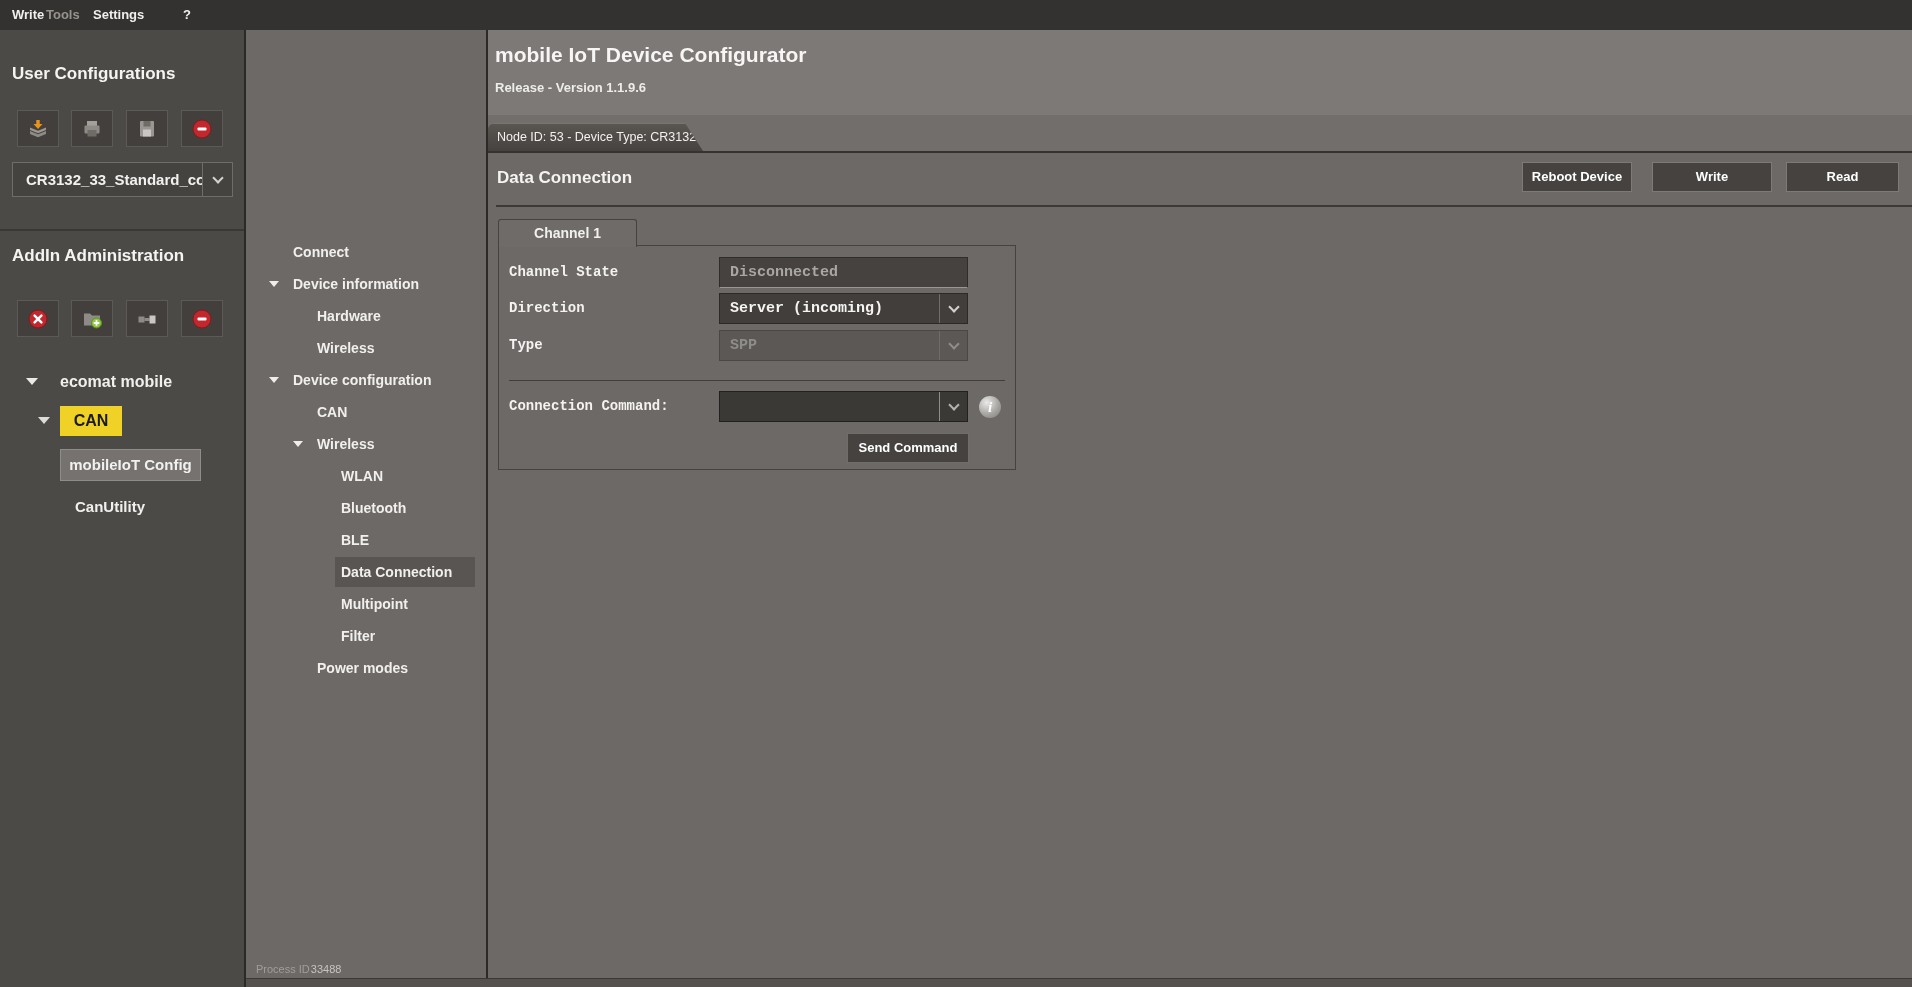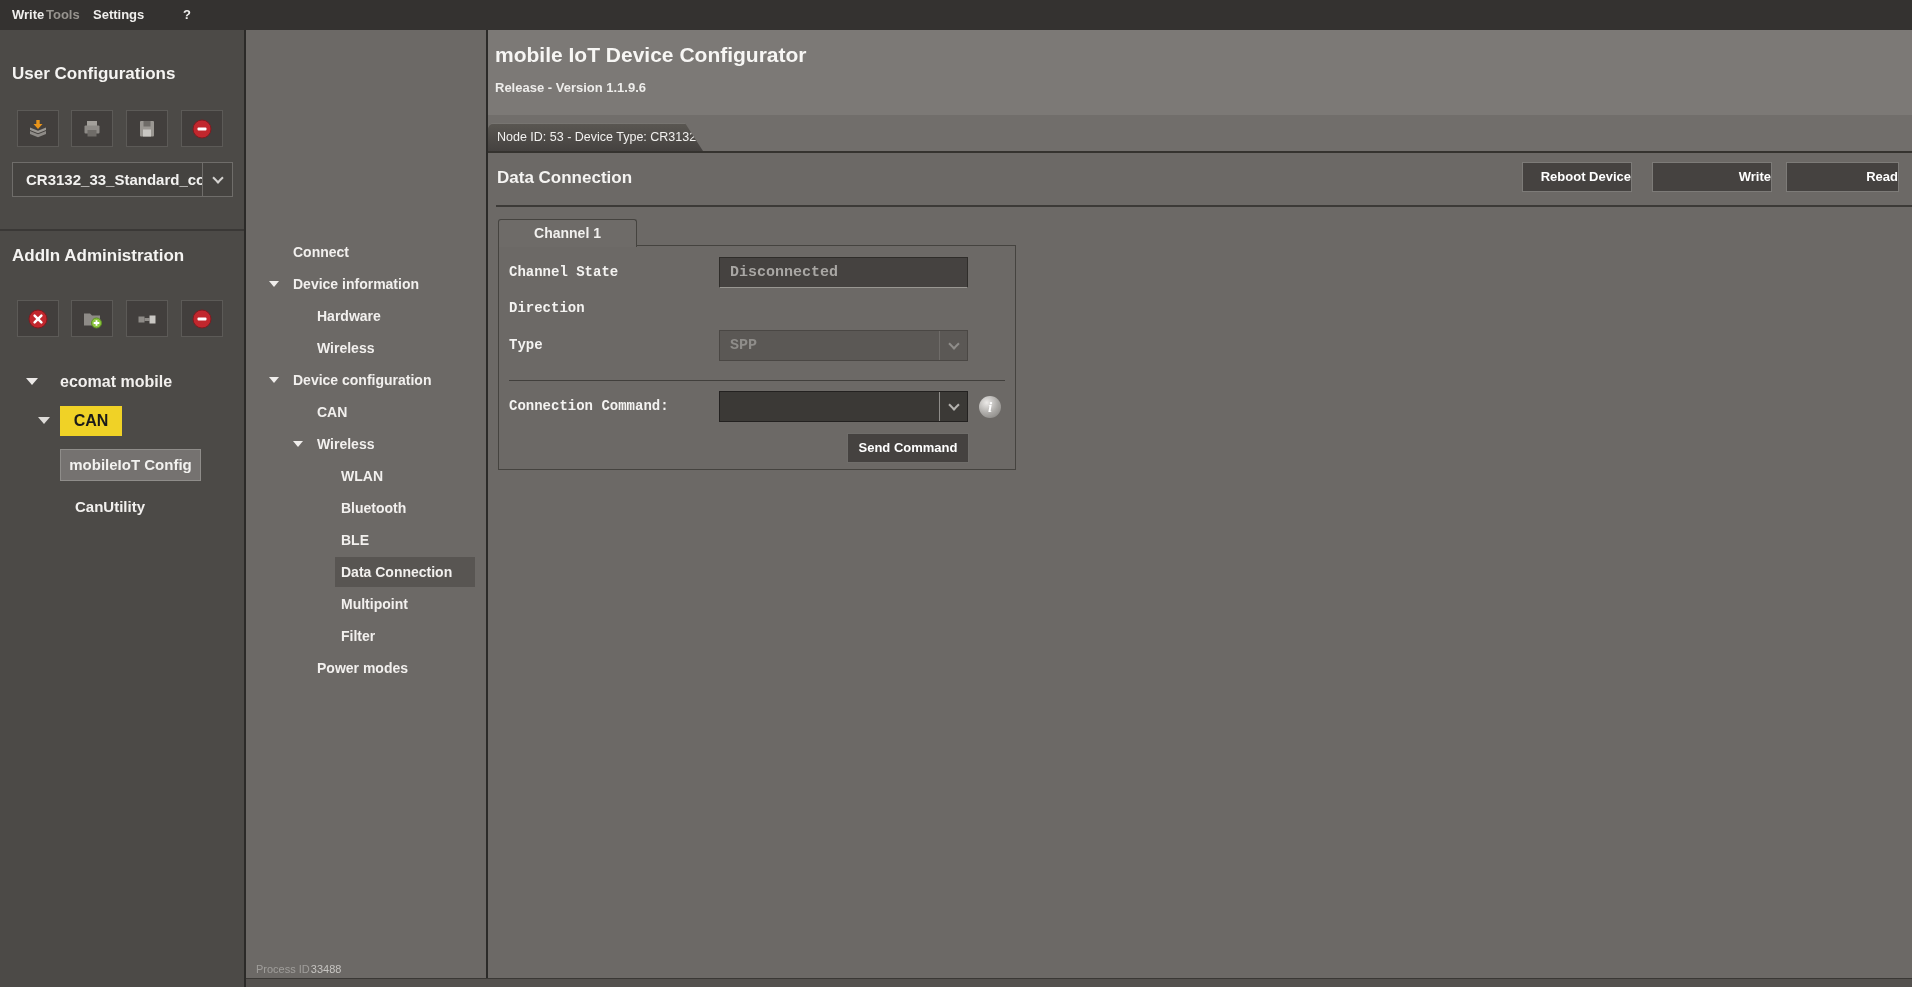--- a/index.html
+++ b/index.html
@@ -55,21 +55,21 @@
   .hdr-sub { position:absolute; left:7px; top:50px; font-size:13px; font-weight:700; color:#eeedeb; }
   .devtab { position:absolute; left:0; top:93px; width:215px; height:28px;
         background:linear-gradient(#5a5752,#454240);
         clip-path:polygon(0 0, calc(100% - 18px) 0, 100% 100%, 0 100%);
         border-radius:5px 0 0 0; box-shadow:inset 0 1px 0 rgba(255,255,255,.18); z-index:3; }
   .devtab span { display:block; padding-left:9px; line-height:28px; font-size:12.5px; color:#f2f1ef; white-space:nowrap; }
   .dark-line { position:absolute; left:0; top:121px; width:1424px; height:2px; background:#35332f; }
   .sec-title { position:absolute; left:9px; top:138px; font-size:17px; font-weight:700; color:#f5f4f2; }
   .sec-div { position:absolute; left:8px; right:8px; top:175px; height:2px; background:#3c3a37; }
   .abtn { position:absolute; top:132px; height:30px; background:#454240; border:1px solid #7d7b78;
-        color:#fff; font-size:13px; font-weight:600; text-align:right; line-height:28px; }
+        color:#fff; font-size:13px; font-weight:600; text-align:center; line-height:28px; }
 
   
   .chtab { position:absolute; left:10px; top:189px; width:139px; height:28px; background:#6e6b68;
         border:1px solid #45433f; border-bottom:none; border-radius:3px 3px 0 0; z-index:2;
         text-align:center; line-height:26px; font-size:14px; font-weight:600; color:#f2f1ef; }
   .panel { position:absolute; left:10px; top:215px; width:518px; height:225px; border:1px solid #45433f; }
   .prow { position:absolute; left:0; width:516px; height:31px;font-family:Liberation Mono, monospace; }
   .plabel { position:absolute; left:10px; top:0; line-height:31px; font-size:14px; font-weight:600; color:#f4f3f1; white-space:nowrap; }
   .field { position:absolute; left:220px; top:0; width:249px; height:31px; }
   .field-ro { background:#454240; border:1px solid #2f2d2a; border-bottom-color:#999792;
@@ -263,20 +263,26 @@
   <div class="chtab">Channel 1</div>
   <div class="panel">
 
     <div class="prow" style="top:11px">
       <span class="plabel">Channel State</span>
       <div class="field field-ro">Disconnected</div>
     </div>
 
     <div class="prow" style="top:47px">
       <span class="plabel">Direction</span>
+      <div class="field cmb">
+        <div class="val">Server (incoming)</div>
+        <div class="cell">
+          <span class="chev"></span>
+        </div>
+      </div>
     </div>
 
     <div class="prow" style="top:84px">
       <span class="plabel">Type</span>
       <div class="field cmb off">
         <div class="val">SPP</div>
         <div class="cell">
           <span class="chev"></span>
         </div>
       </div>

